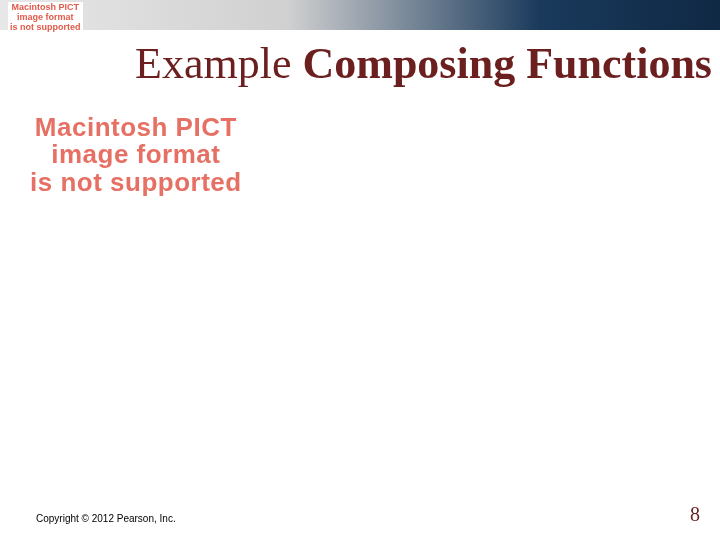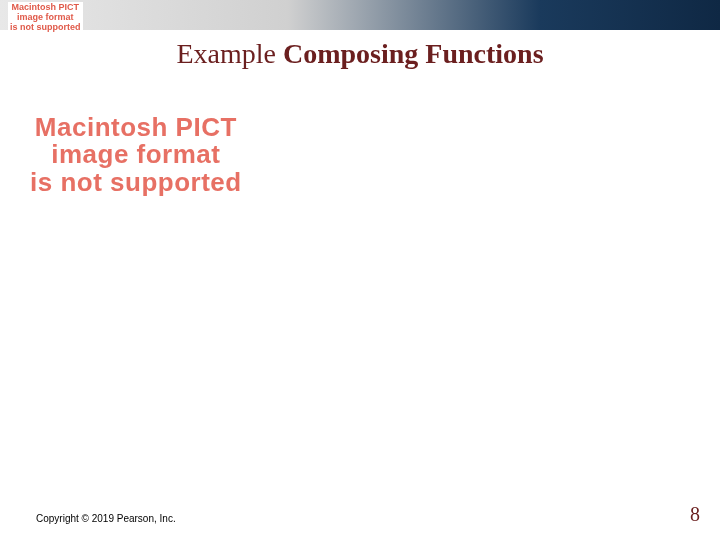--- a/index.html
+++ b/index.html
@@ -30,23 +30,23 @@
     color: #e05a4a;
     text-align: center;
     line-height: 1.1;
     background: #ffffff;
     padding: 1px 2px;
   }
   .title {
     position: absolute;
     top: 38px;
     left: 0;
-    right: 0;
-    text-align: center;
-    font-size: 28px;
+    right: 8px;
+    text-align: right;
+    font-size: 44px;
     color: #6b1f1f;
   }
   .title .light {
     font-weight: normal;
   }
   .title .bold {
     font-weight: bold;
   }
   .pict-large {
     position: absolute;
@@ -91,15 +91,15 @@
 <div class="title">
   <span class="light">Example </span><span class="bold">Composing Functions</span>
 </div>
 
 <div class="pict-large">
   <div>Macintosh PICT</div>
   <div>image format</div>
   <div>is not supported</div>
 </div>
 
-<div class="copyright">Copyright © 2019 Pearson, Inc.</div>
+<div class="copyright">Copyright © 2012 Pearson, Inc.</div>
 
 <div class="page-num">8</div>
 
 </body></html>

